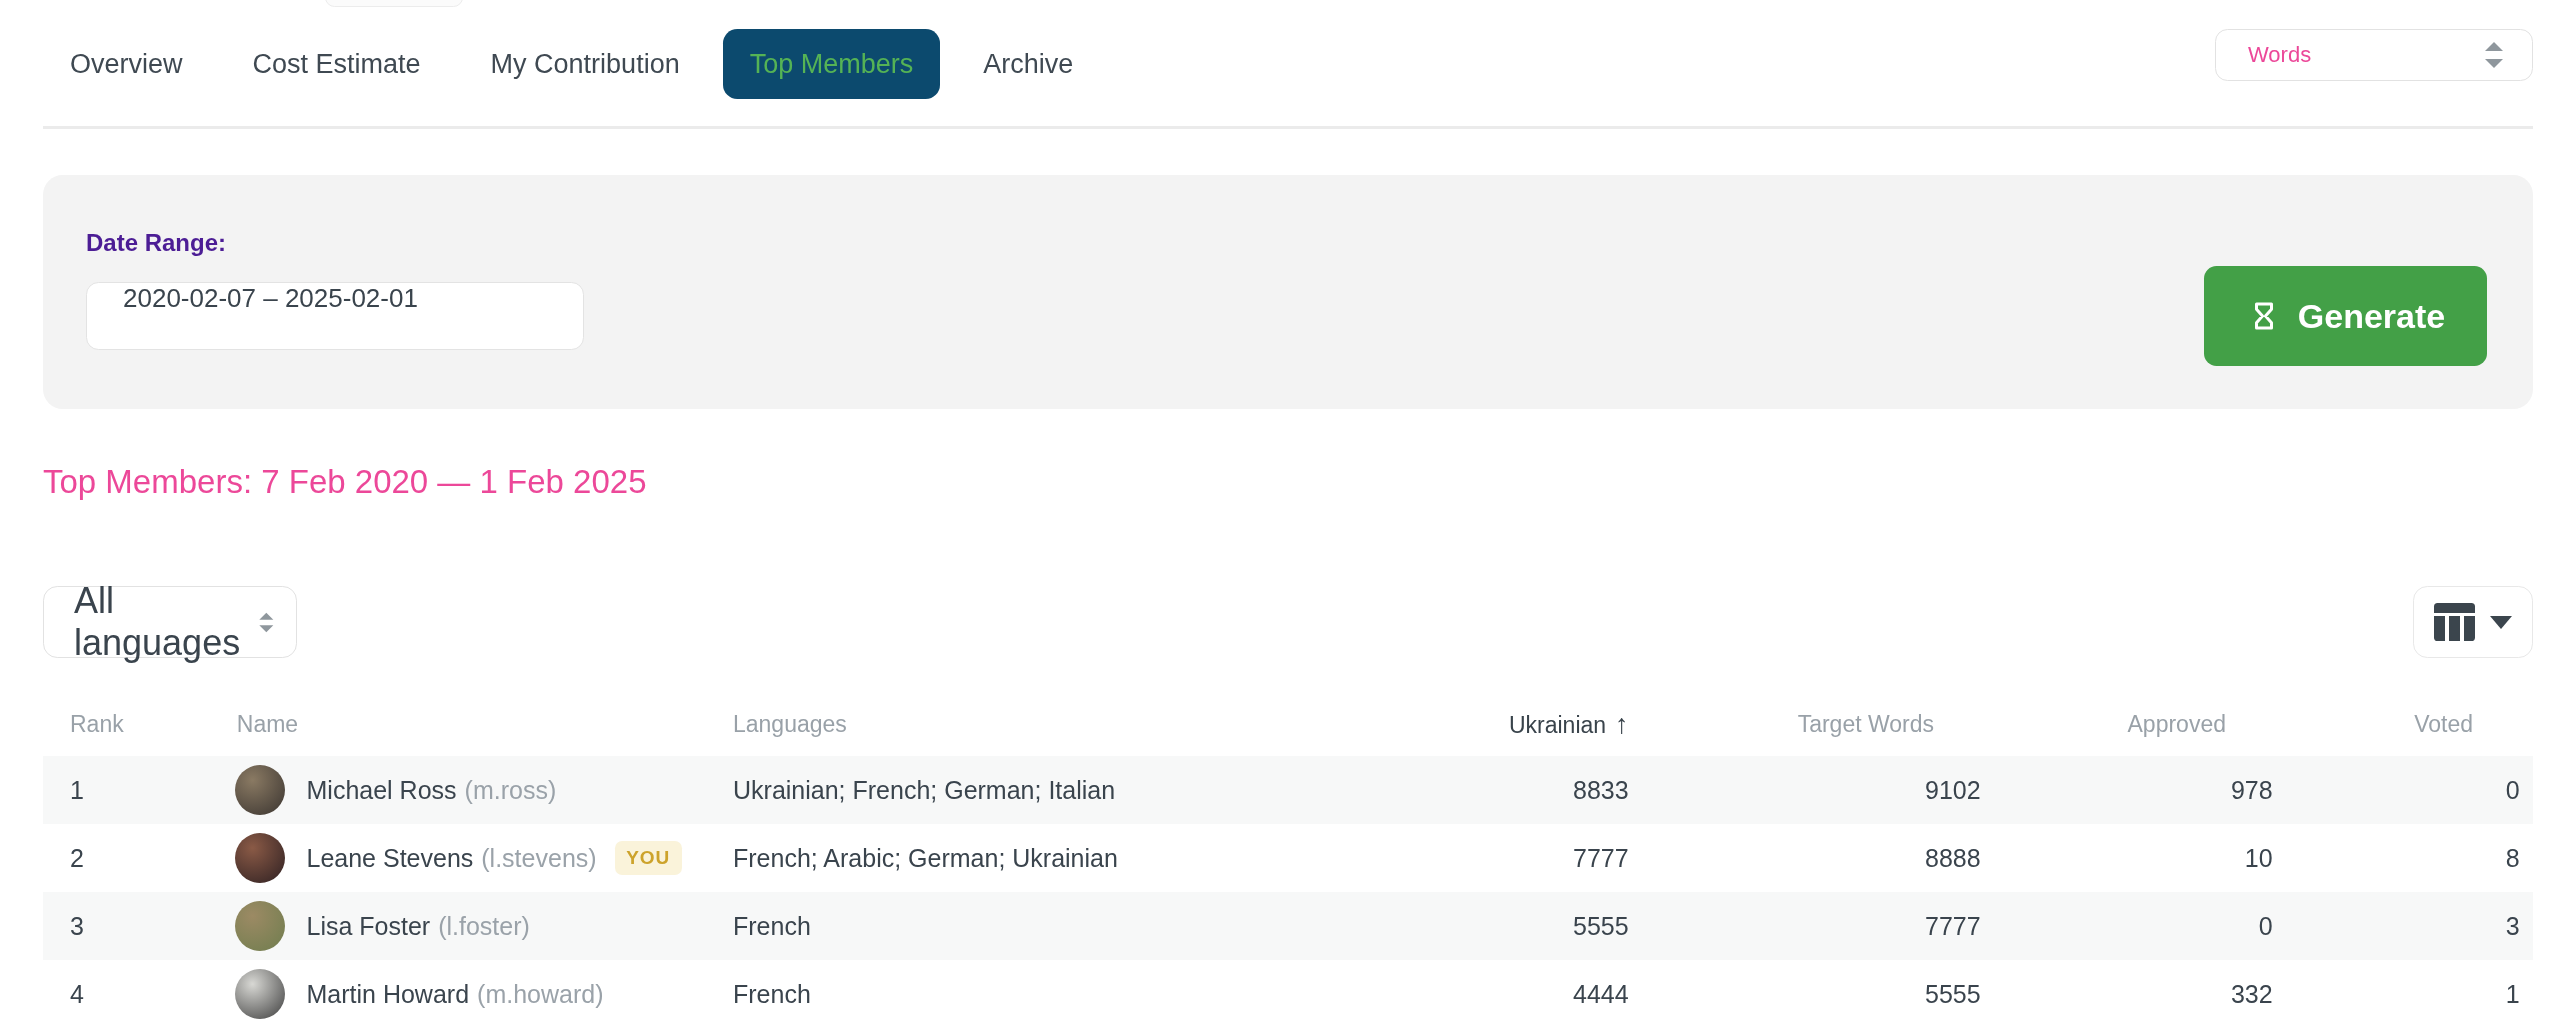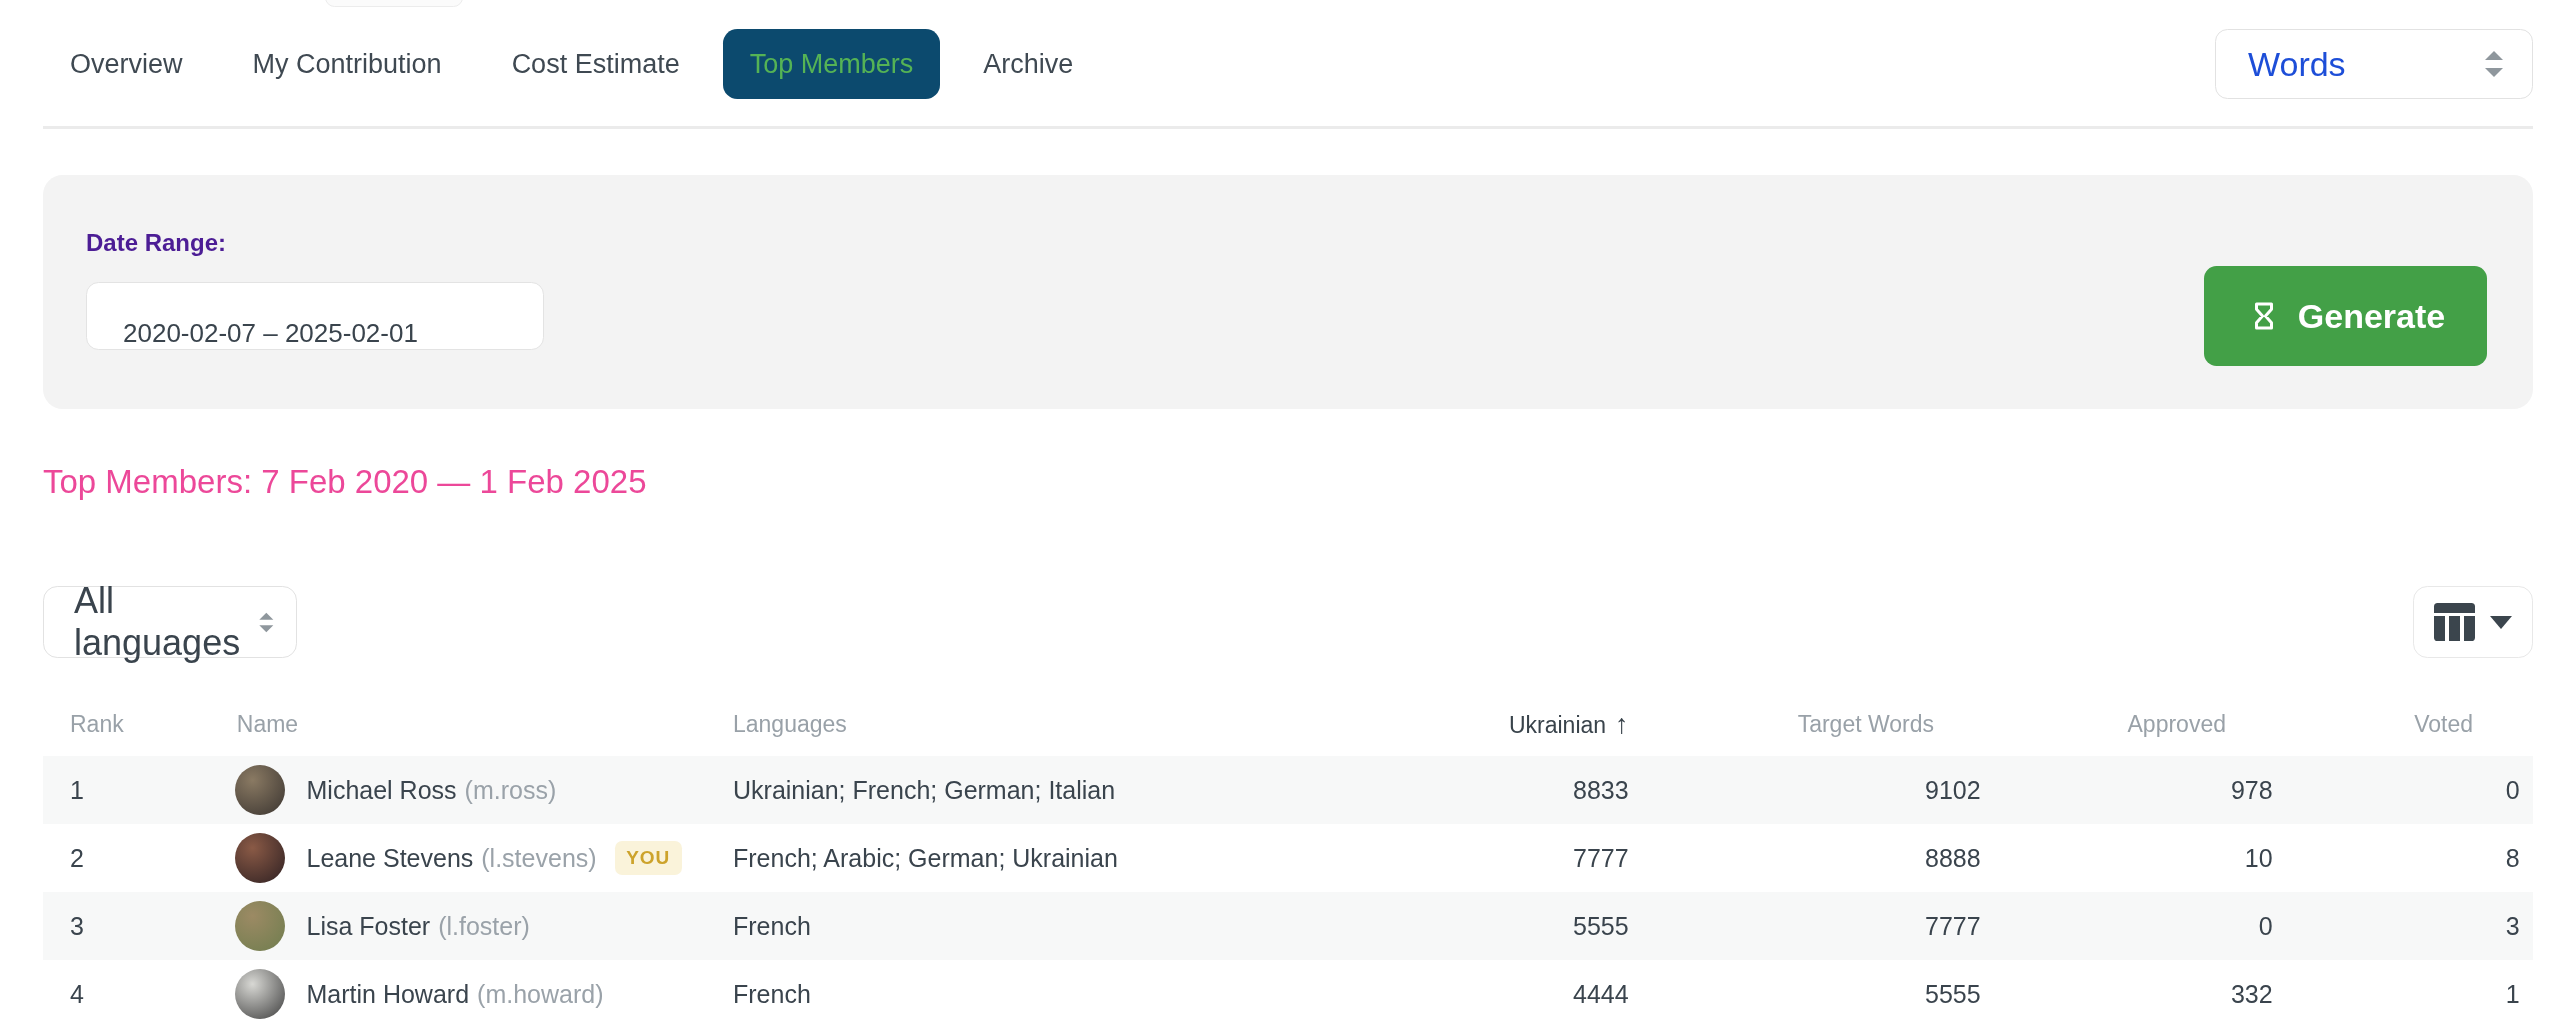--- a/index.html
+++ b/index.html
@@ -10,40 +10,40 @@
   
   .top-sliver { position:absolute; left:325px; top:-12.5px; width:138px; height:19.7px;
                 background:#fbfbfb; border:1.8px solid #ececec; border-radius:10.7px; }
 
   
   .tabs { position:absolute; left:43px; top:29px; height:70px; display:flex; align-items:center; }
   .tab { height:70px; line-height:70px; padding:0 27px; margin-right:16px; font-size:27px;
          color:#3f4952; border-radius:14.3px; cursor:pointer; white-space:nowrap; }
   .tab.active { background:#0c4a6e; color:#55b355; }
 
-  .unit-select { position:absolute; right:43px; top:29px; width:318px; height:70px;
+  .unit-select { position:absolute; right:43px; top:29px; width:318px; height:52px;
                  border:1.8px solid #e2e2e2; border-radius:12.5px; background:#fff;
-                 display:flex; align-items:center; padding:0 27px 0 32px; font-size:34px; color:#1d4ed8; }
+                 display:flex; align-items:center; padding:0 27px 0 32px; font-size:22px; color:#ec4899; }
   .unit-select .grow { flex:1; }
 
   .updown { width:23px; height:29px; display:inline-block; position:relative; }
   .updown:before, .updown:after { content:""; position:absolute; left:2.7px; border-left:9px solid transparent;
                  border-right:9px solid transparent; }
   .updown:before { top:1.8px;  border-bottom:9.8px solid #8f979d; }
   .updown:after  { bottom:1.8px; border-top:9.8px solid #8f979d; }
 
   .tabs-separator { position:absolute; left:43px; right:43px; top:126px; height:2.7px; background:#ebebeb; }
 
   
   .panel { position:absolute; left:43px; right:43px; top:175px; height:234px;
            background:#f3f3f3; border-radius:19.7px; }
   .date-label { position:absolute; left:43px; top:54px; font-size:24px; font-weight:bold; color:#4c1d95; }
-  .date-input { position:absolute; left:43px; top:107px; width:458px; height:68px; background:#fff;
+  .date-input { position:absolute; left:43px; top:107px; width:498px; height:68px; background:#fff;
                 border:1.8px solid #e3e3e3; border-radius:12.5px; font-size:26px; color:#3a444d;
-                padding:0 0 0 36px; display:flex; align-items:flex-end; }
+                padding:0 0 0 36px; display:flex; align-items:flex-start; }
   .generate-btn { position:absolute; right:46px; top:91px; width:283px; height:100px;
                   background:#43a047; border:none; border-radius:12.5px; color:#fff;
                   font-size:34px; font-weight:bold; font-family:"Liberation Sans",sans-serif;
                   display:flex; align-items:center; justify-content:center; gap:16px; cursor:pointer; }
 
   .page-title { position:absolute; left:43px; top:463px; font-size:33px; font-weight:normal; color:#ec4899; }
 
   
   .lang-select { position:absolute; left:43px; top:586px; width:254px; height:72px;
                  border:1.8px solid #e2e2e2; border-radius:14.3px; background:#fff;
@@ -93,22 +93,22 @@
 </style>
 </head>
 <body>
 
 <div class="stage">
 
   <div class="top-sliver"></div>
 
   <nav class="tabs">
     <div class="tab">Overview</div>
+    <div class="tab">Cost Estimate</div>
     <div class="tab">My Contribution</div>
-    <div class="tab">Cost Estimate</div>
     <div class="tab active">Top Members</div>
     <div class="tab">Archive</div>
   </nav>
 
   <div class="unit-select">
     <span>Words</span>
     <span class="grow"></span>
     <span class="updown"></span>
   </div>
 

